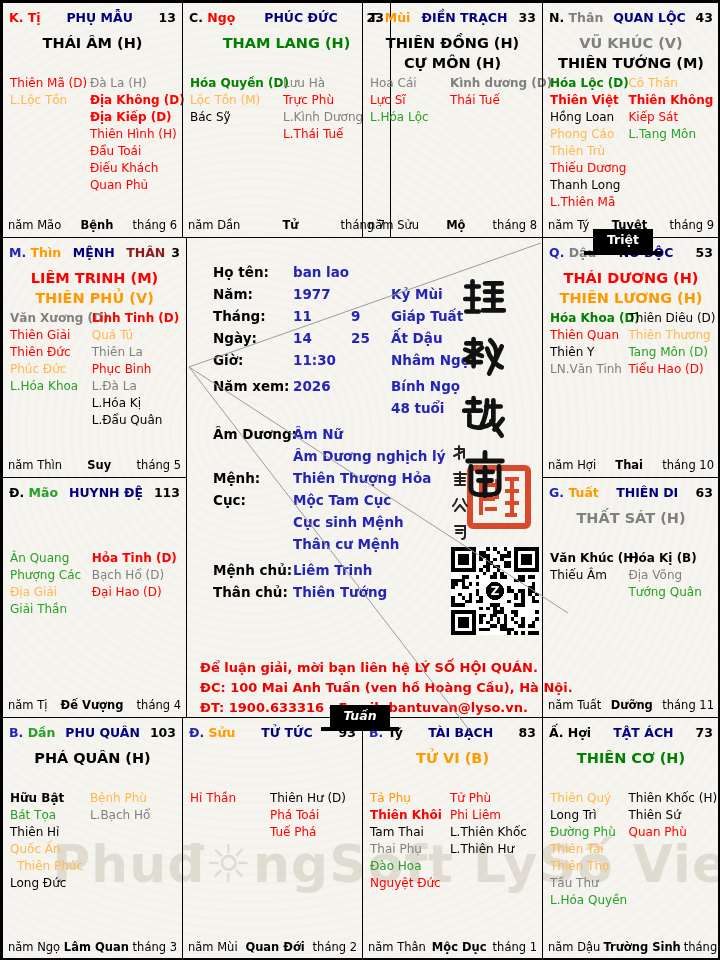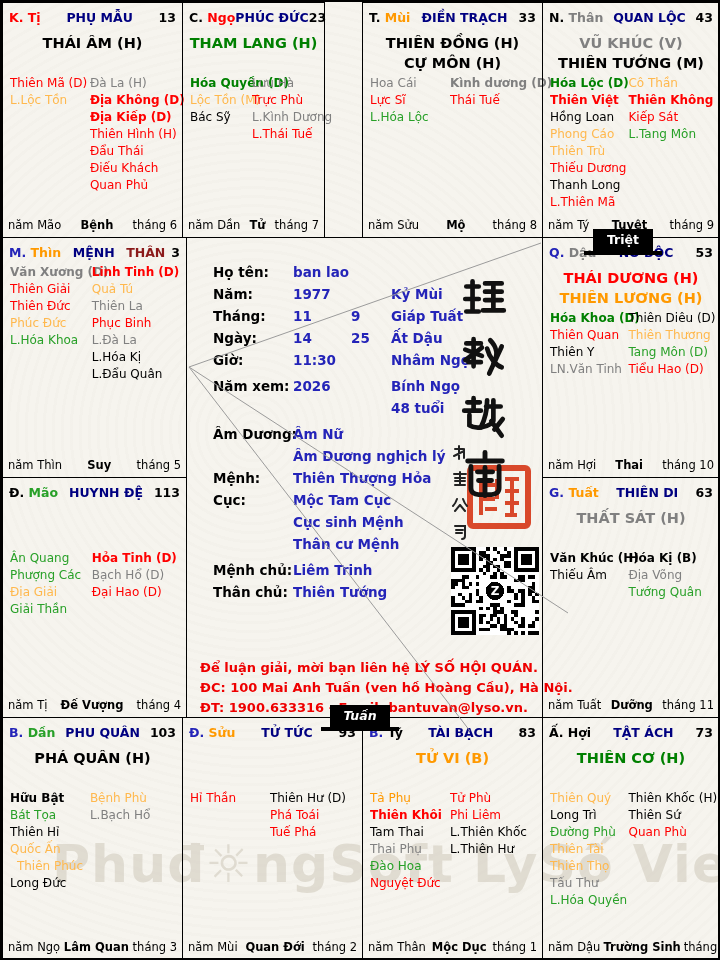--- a/index.html
+++ b/index.html
@@ -4,21 +4,21 @@
 <style>
   html,body{margin:0;padding:0;background:#e8e8e8;}
   *{box-sizing:border-box;}
   #board{position:relative;width:720px;height:960px;background:#f6f4ee;border:2px solid #000;
     font-family:"DejaVu Sans","Liberation Sans",sans-serif;overflow:hidden;
     background-image:repeating-radial-gradient(circle at 35% 45%, rgba(120,110,90,0.02) 0 3px, transparent 3px 9px);}
   .wm{position:absolute;left:50px;top:832px;font-size:52px;font-weight:bold;color:#cfc9bb;opacity:.55;
     letter-spacing:1px;white-space:nowrap;z-index:0;}
   .cell{position:absolute;border:1px solid #000;z-index:1;}
   .c0{left:0;top:0;width:181px;height:236px;}
-  .c1{left:180px;top:0;width:143px;height:236px;}
+  .c1{left:180px;top:0;width:209px;height:236px;}
   .c2{left:360px;top:0;width:181px;height:236px;}
   .c3{left:540px;top:0;width:178px;height:236px;}
   .c4{left:0;top:235px;width:185px;height:241px;}
   .c5{left:540px;top:235px;width:178px;height:241px;}
   .c6{left:0;top:475px;width:185px;height:241px;}
   .c7{left:540px;top:475px;width:178px;height:241px;}
   .c8{left:0;top:715px;width:181px;height:243px;}
   .c9{left:180px;top:715px;width:181px;height:243px;}
   .c10{left:360px;top:715px;width:181px;height:243px;}
   .c11{left:540px;top:715px;width:178px;height:243px;}
@@ -77,21 +77,21 @@
     <div class="cols">
         <div class="colL">
           <div class="star" style="color: rgb(255, 0, 0);">Thiên Mã (D)</div>
           <div class="star" style="color: rgb(255, 184, 77);">L.Lộc Tồn</div>
         </div>
         <div class="colR">
           <div class="star" style="color: rgb(128, 128, 128);">Đà La (H)</div>
           <div class="star" style="color: rgb(255, 0, 0); font-weight: bold;">Địa Không (D)</div>
           <div class="star" style="color: rgb(255, 0, 0); font-weight: bold;">Địa Kiếp (D)</div>
           <div class="star" style="color: rgb(255, 0, 0);">Thiên Hình (H)</div>
-          <div class="star" style="color: rgb(255, 0, 0);">Đẩu Thái</div>
+          <div class="star" style="color: rgb(255, 0, 0);">Đẩu Toái</div>
           <div class="star" style="color: rgb(255, 0, 0);">Điếu Khách</div>
           <div class="star" style="color: rgb(255, 0, 0);">Quan Phủ</div>
         </div>
       </div>
     <div class="ftr">
         <span>năm Mão</span>
         <span class="fs">Bệnh</span>
         <span>tháng 6</span>
       </div>
   </div>
@@ -188,20 +188,24 @@
       </div>
   </div>
 
   <div class="cell c4">
     <div class="hdr">
       <span class="canchi"><span style="color: rgb(36, 36, 184);">M.</span> <span style="color: rgb(255, 153, 0);">Thìn</span></span>
       <span class="pname">MỆNH</span>
       <span class="pextra">THÂN</span>
       <span class="pnum">3</span>
     </div>
+    <div class="mains">
+        <div class="star" style="color: rgb(255, 0, 0); font-weight: bold;">LIÊM TRINH (M)</div>
+        <div class="star" style="color: rgb(255, 153, 0); font-weight: bold;">THIÊN PHỦ (V)</div>
+      </div>
     <div class="cols">
         <div class="colL">
           <div class="star" style="color: rgb(128, 128, 128); font-weight: bold;">Văn Xương (D)</div>
           <div class="star" style="color: rgb(255, 0, 0);">Thiên Giải</div>
           <div class="star" style="color: rgb(255, 0, 0);">Thiên Đức</div>
           <div class="star" style="color: rgb(255, 184, 77);">Phúc Đức</div>
           <div class="star" style="color: rgb(40, 160, 40);">L.Hóa Khoa</div>
         </div>
         <div class="colR">
           <div class="star" style="color: rgb(255, 0, 0); font-weight: bold;">Linh Tinh (D)</div>

